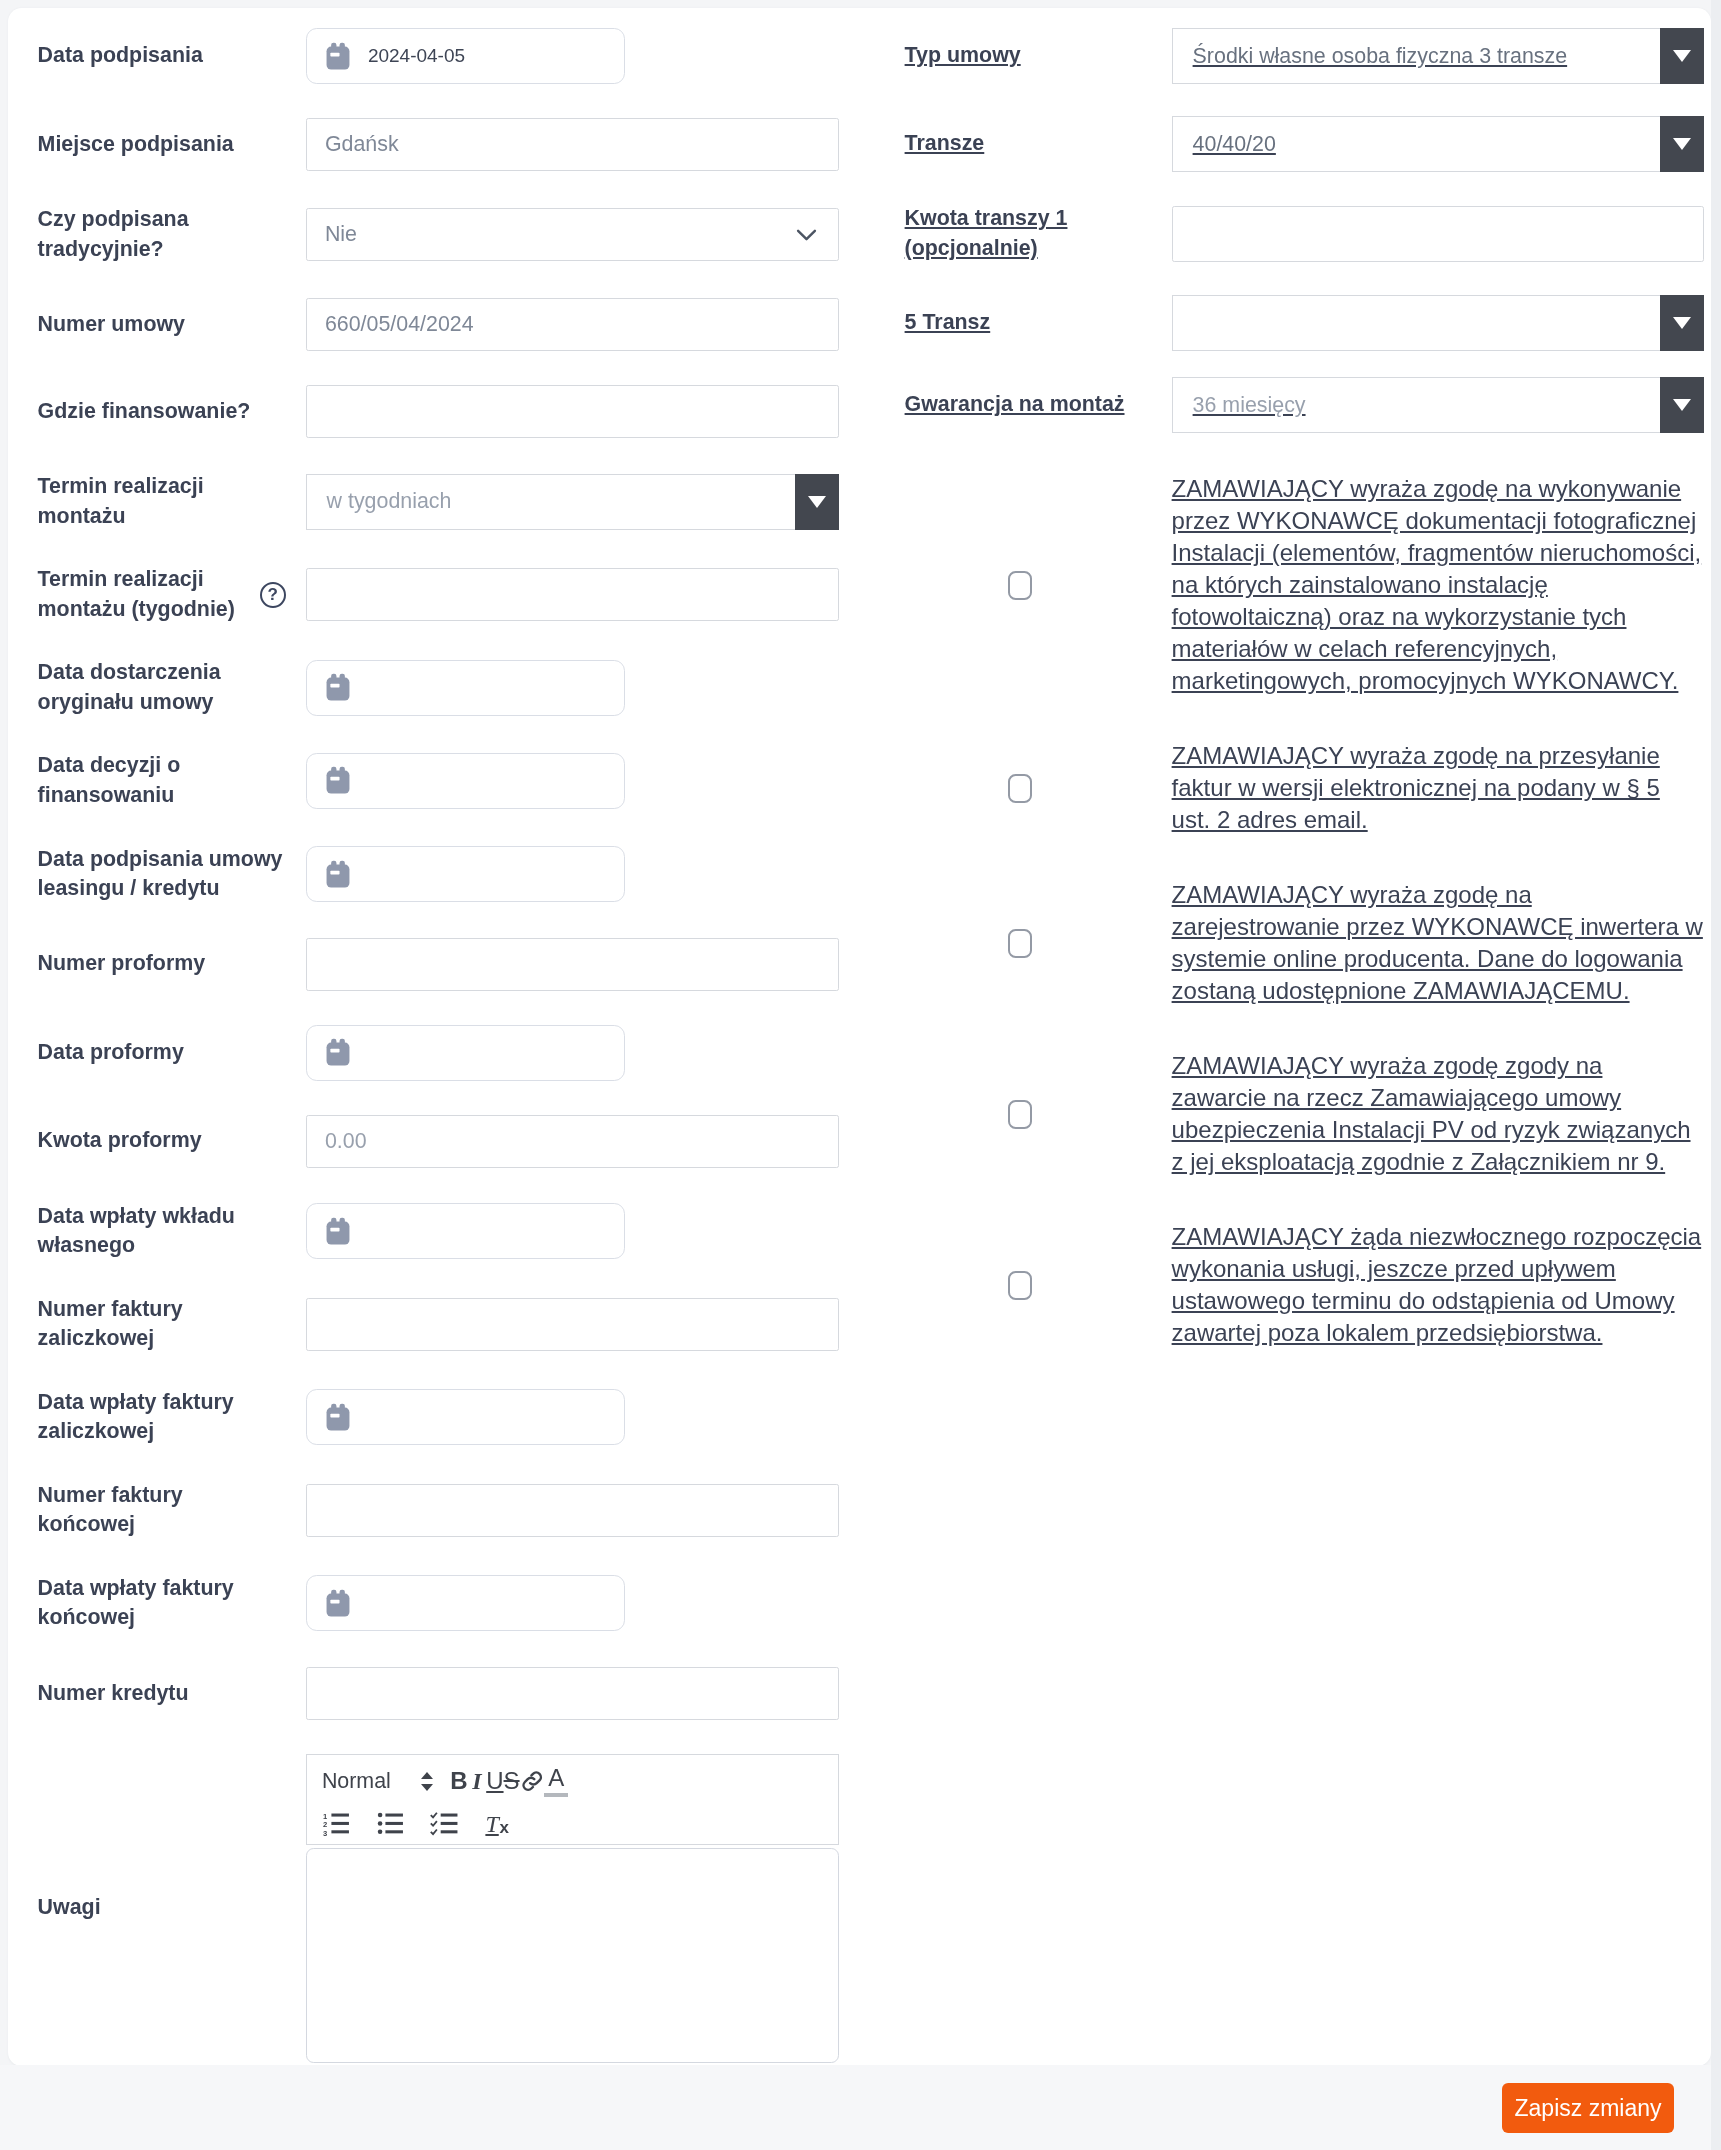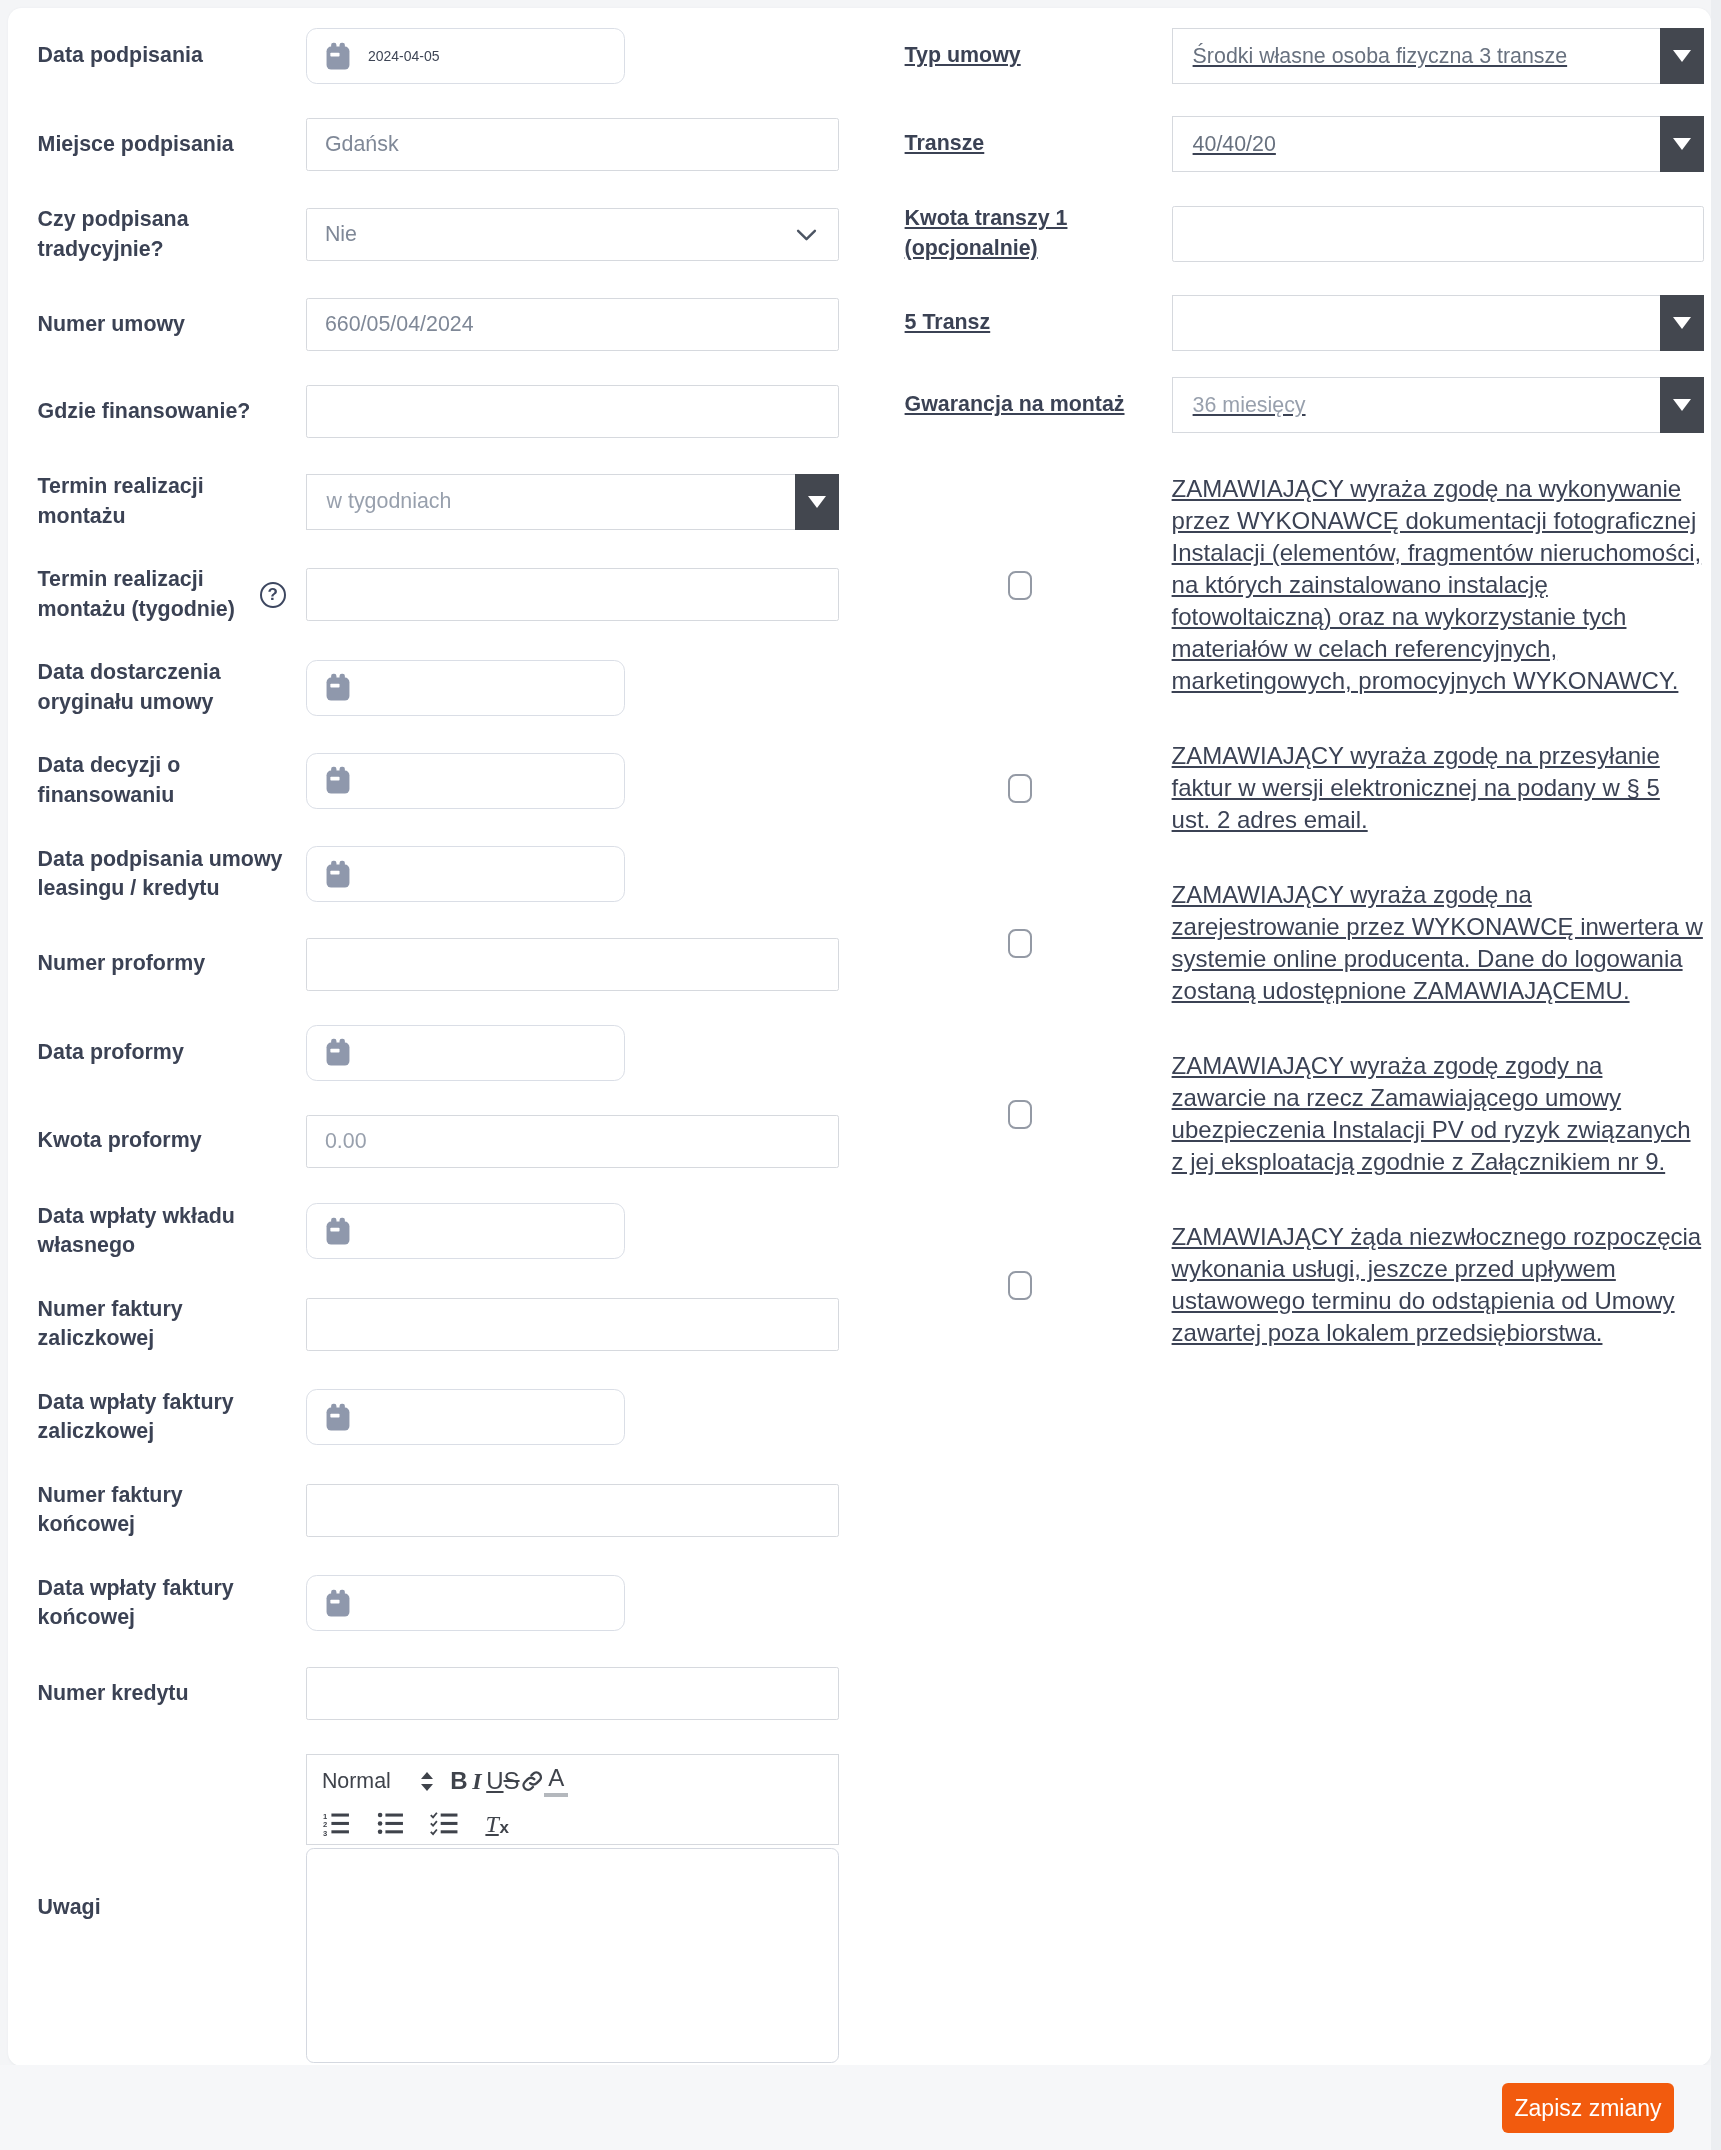--- a/index.html
+++ b/index.html
@@ -39,21 +39,21 @@
     height:53px; width:100%; background:#fff;
     border:1.5px solid #d6d9de; border-radius:2.3px;
     display:flex; align-items:center; padding:0 18.3px;
     font-size:21.4px;
   }
   
   .date{
     width:319px; height:56px; background:#fff;
     border:1.5px solid #dadee6; border-radius:10.7px;
     display:flex; align-items:center; gap:17px; padding:0 18.3px;
-    font-size:14px;
+    font-size:19px;
   }
   
   .selchev{ position:relative; }
   .selchev .chev{ position:absolute; right:20px; top:50%; transform:translateY(-50%); display:flex; }
   
   .seldark{ display:flex; width:100%; height:56px; }
   .seldark .box{
     flex:1; min-width:0; background:#fff; border:1.5px solid #d6d9de; border-right:none;
     display:flex; align-items:center; padding:0 20px; font-size:21.4px;
   }

